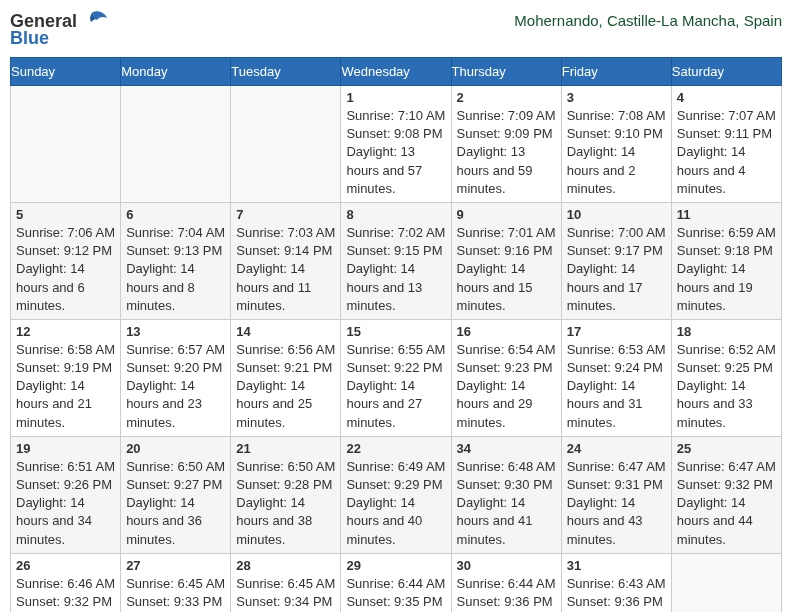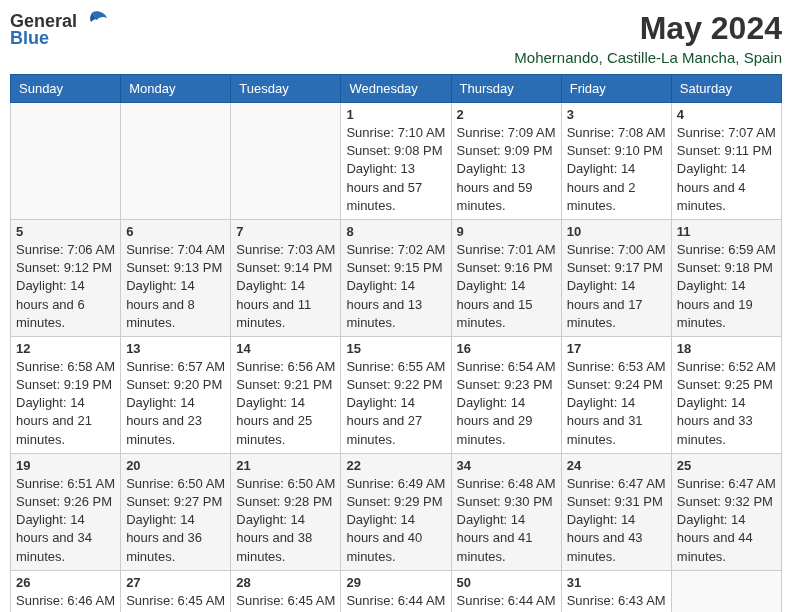--- a/index.html
+++ b/index.html
@@ -51,21 +51,21 @@
     }
     .calendar {
       width: 100%;
       border-collapse: collapse;
       border: 1px solid #ccc;
     }
     .calendar th {
       background-color: #2a6db5;
       color: #fff;
       font-size: 13px;
-      padding: 6px 8px;
+      padding: 6px 0;
       text-align: left;
       border: 1px solid #1a5a9a;
       font-weight: normal;
     }
     .calendar td {
       border: 1px solid #ccc;
       vertical-align: top;
       padding: 4px 5px;
       font-size: 11px;
       color: #333;
@@ -111,21 +111,20 @@
         <span class="logo-text-general">General</span>
         <svg class="logo-icon" viewBox="0 0 28 22" xmlns="http://www.w3.org/2000/svg">
           <path d="M14 2 C18 0, 26 2, 28 8 C24 6, 20 7, 18 10 C16 8, 14 6, 14 2Z" fill="#2a6db5"></path>
           <path d="M14 2 C12 4, 10 8, 12 12 C14 10, 16 8, 18 10 C16 7, 14 6, 14 2Z" fill="#1a5a9a"></path>
         </svg>
       </div>
       <span class="logo-text-blue" style="margin-top:-4px;">Blue</span>
     </div>
   </div>
   <div class="title-section">
-    <div class="main-title">May 2024</div>
     <div class="subtitle">Mohernando, Castille-La Mancha, Spain</div>
   </div>
 </div>
 
 <table class="calendar">
   <thead>
     <tr>
     <th>Sunday</th>
         <th>Monday</th>
         <th>Tuesday</th>
@@ -258,21 +257,21 @@
         </td>
         <td>
           <span class="day-number">28</span>
           <div class="day-info">Sunrise: 6:45 AM<br>Sunset: 9:34 PM<br>Daylight: 14 hours and 49 minutes.</div>
         </td>
         <td>
           <span class="day-number">29</span>
           <div class="day-info">Sunrise: 6:44 AM<br>Sunset: 9:35 PM<br>Daylight: 14 hours and 50 minutes.</div>
         </td>
         <td>
-          <span class="day-number">50</span>
+          <span class="day-number">30</span>
           <div class="day-info">Sunrise: 6:44 AM<br>Sunset: 9:36 PM<br>Daylight: 14 hours and 51 minutes.</div>
         </td>
         <td>
           <span class="day-number">31</span>
           <div class="day-info">Sunrise: 6:43 AM<br>Sunset: 9:36 PM<br>Daylight: 14 hours and 53 minutes.</div>
         </td>
         <td class="empty-cell">&nbsp;</td>
       </tr>
     </tbody>
 </table>

